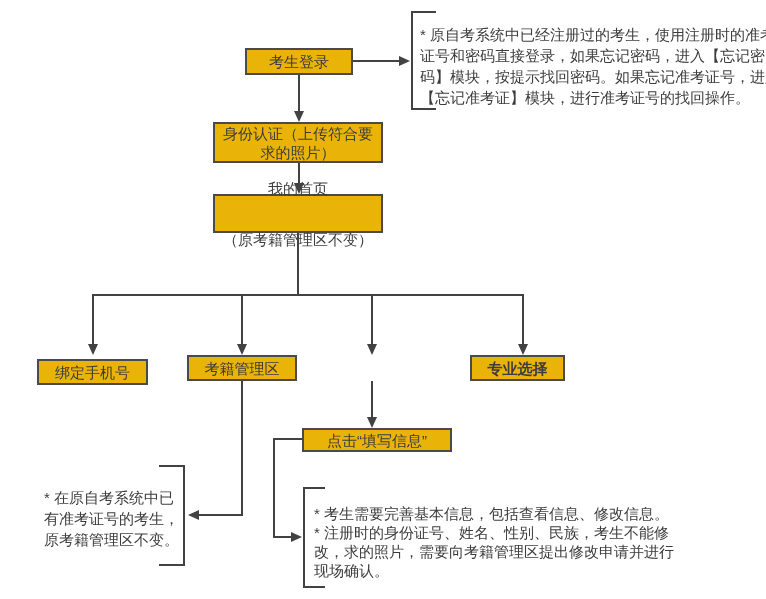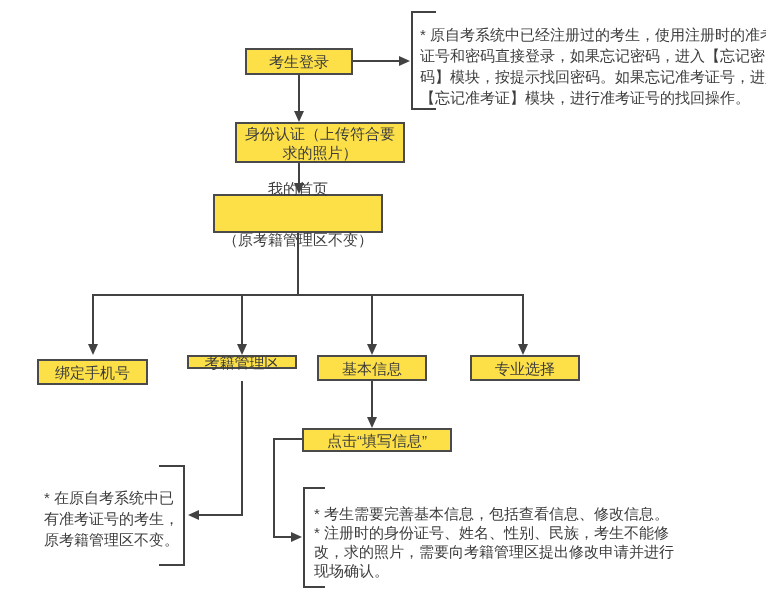--- a/index.html
+++ b/index.html
@@ -7,21 +7,21 @@
     position:relative;
     width:766px;height:599px;
     background:#ffffff;
     font-family:"Liberation Sans","DejaVu Sans",sans-serif;
     color:#3c3c3c;
     overflow:hidden;
   }
   .node{
     position:absolute;
     border:2px solid #4a4a4a;
-    background:#fde047;
+    background:#eab308;
     display:flex;
     flex-direction:column;
     align-items:center;
     justify-content:center;
     font-size:15px;
     line-height:19px;
     text-align:center;
     color:#3c3c3c;
     box-sizing:border-box;
     white-space:nowrap;
@@ -44,43 +44,40 @@
 </style>
 </head>
 <body>
 
 <div id="canvas">
 
   <div class="node" style="left:245px;top:48px;width:108px;height:27px;">
     <div>考生登录</div>
   </div>
 
-  <div class="node" style="left:213px;top:122px;width:170px;height:41px;margin-left:22px;">
+  <div class="node" style="left:213px;top:122px;width:170px;height:41px;">
     <div>身份认证（上传符合要</div>
     <div>求的照片）</div>
   </div>
 
   <div class="node" style="left:213px;top:194px;width:170px;height:39px;gap:32px;">
     <div>我的首页</div>
     <div>（原考籍管理区不变）</div>
   </div>
 
   <div class="node" style="left:37px;top:359px;width:111px;height:26px;">
     <div>绑定手机号</div>
   </div>
 
-  <div class="node" style="left:187px;top:355px;width:110px;height:14px;">
+  <div class="node" style="left:187px;top:355px;width:110px;height:26px;">
     <div>考籍管理区</div>
   </div>
 
-  <div class="node" style="left:317px;top:355px;width:110px;height:26px;">
-    <div>基本信息</div>
-  </div>
 
-  <div class="node" style="left:470px;top:355px;width:110px;height:26px;">
+  <div class="node" style="left:470px;top:355px;width:95px;height:26px;font-weight:bold;">
     <div>专业选择</div>
   </div>
 
   <div class="node" style="left:302px;top:428px;width:150px;height:24px;">
     <div>点击“填写信息”</div>
   </div>
 
   <div class="line" style="left:298px;top:75px;width:2px;height:37px;"></div>
   <div class="arr arr-down" style="left:294px;top:111px;"></div>
 

